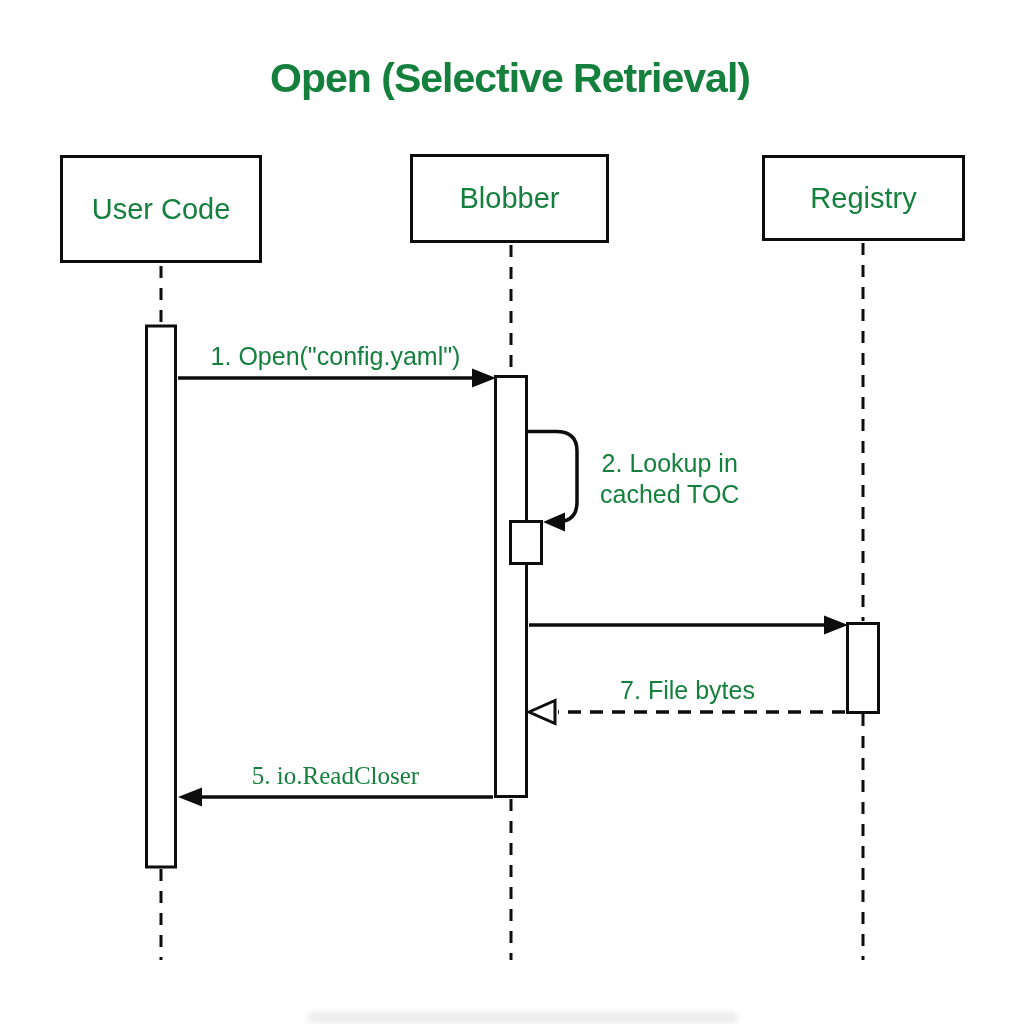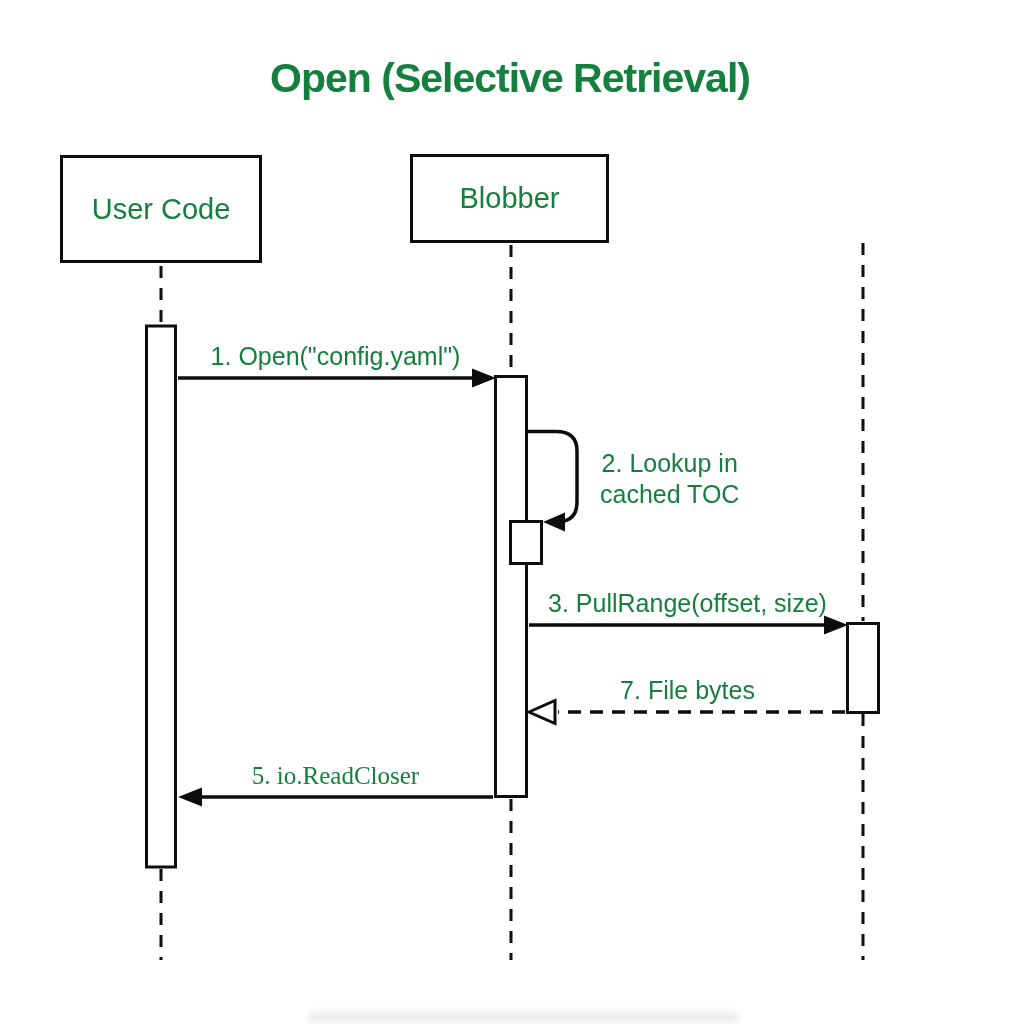--- a/index.html
+++ b/index.html
@@ -111,23 +111,25 @@
   </svg>
 
   <div class="title">Open (Selective Retrieval)</div>
 
   <div class="participant p-user">
     <span>User Code</span>
   </div>
   <div class="participant p-blobber">
     <span>Blobber</span>
   </div>
+  <div class="participant p-registry">
+    <span>Registry</span>
+  </div>
 
   <div class="msg-label msg-center m1">1. Open("config.yaml")</div>
   <div class="msg-label m2">2. Lookup in
 cached TOC</div>
-  <div class="msg-label msg-center m3">3. PullRange(offset, size)</div>
   <div class="msg-label msg-center m4">7. File bytes</div>
   <div class="msg-label msg-center m5">5. io.ReadCloser</div>
 
   <div class="crop-artifact"></div>
 
 </div>
 
 </body></html>

